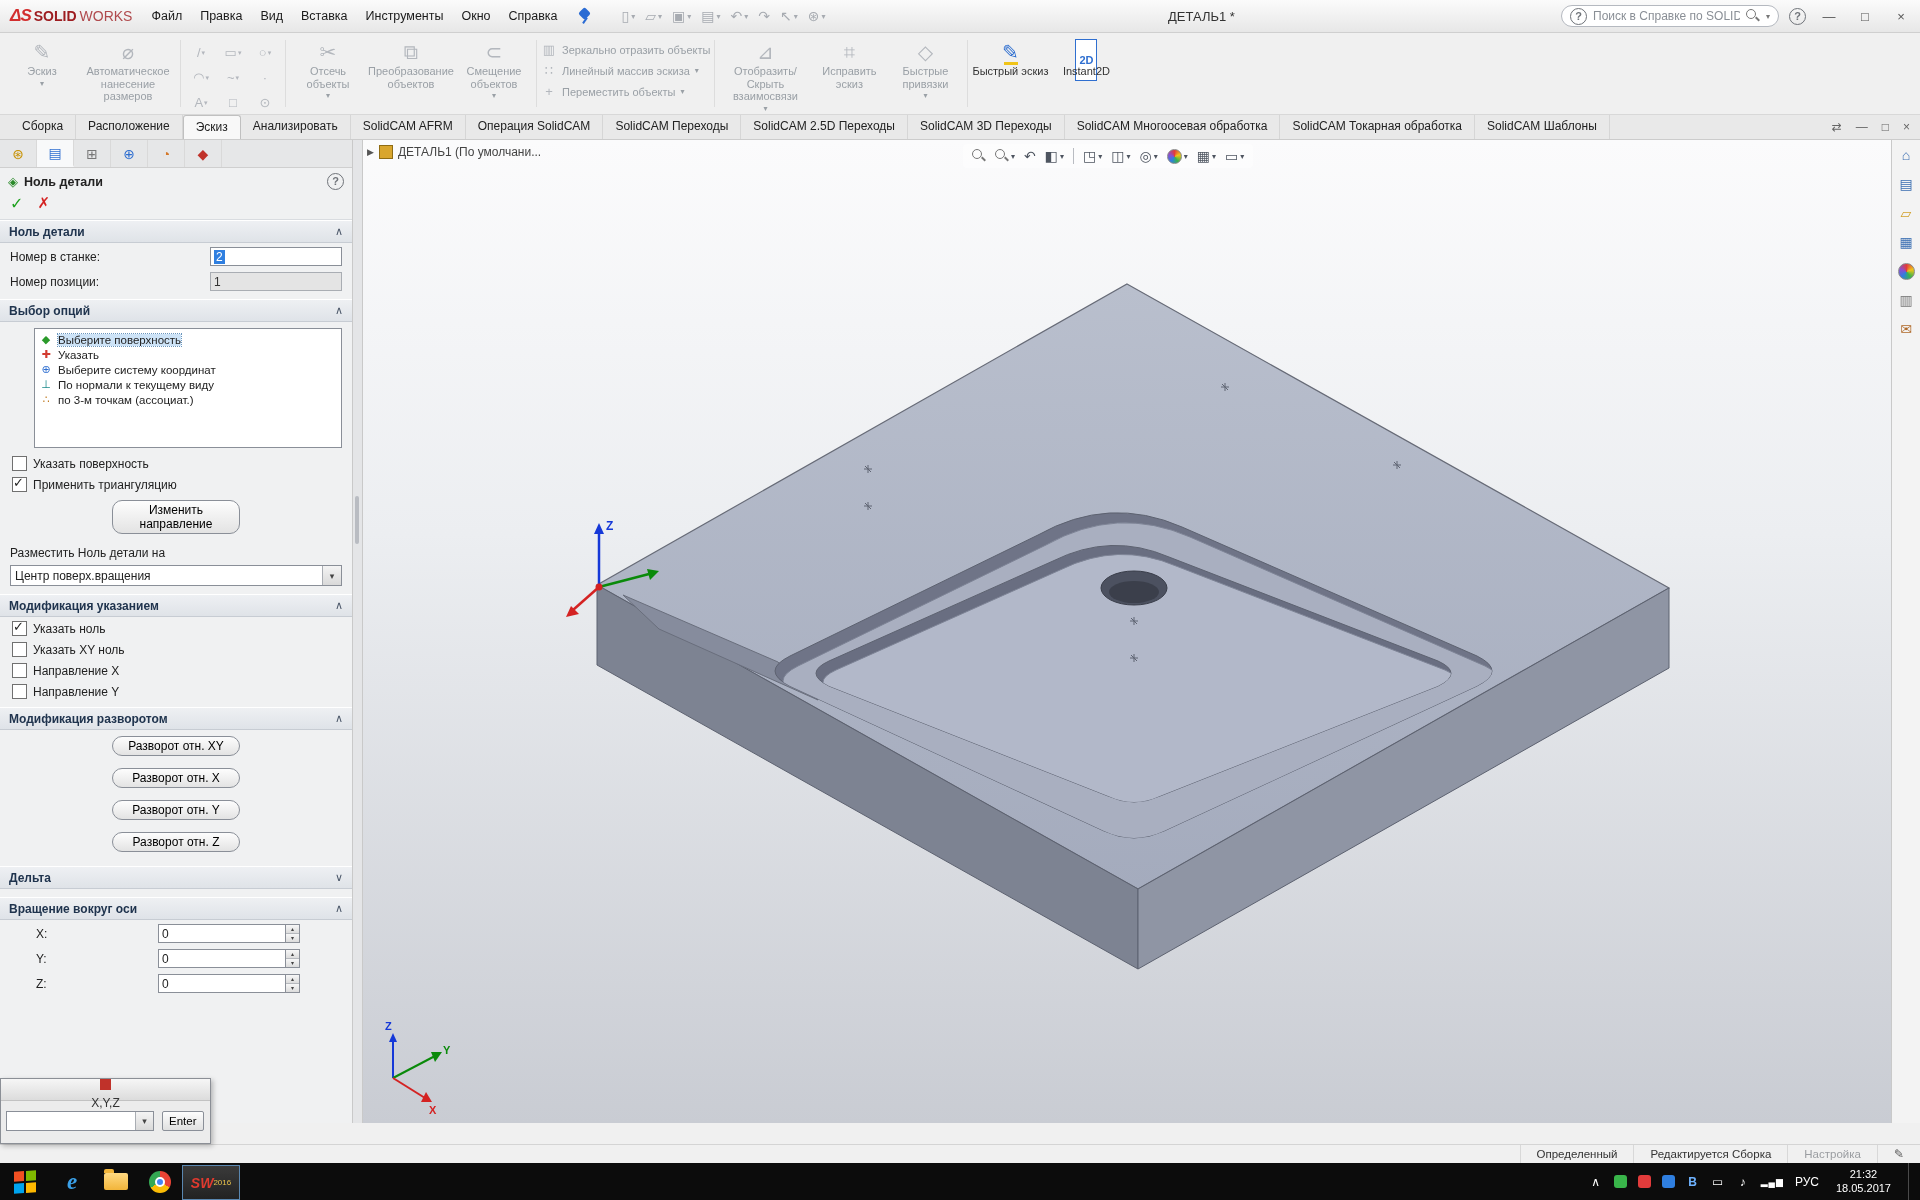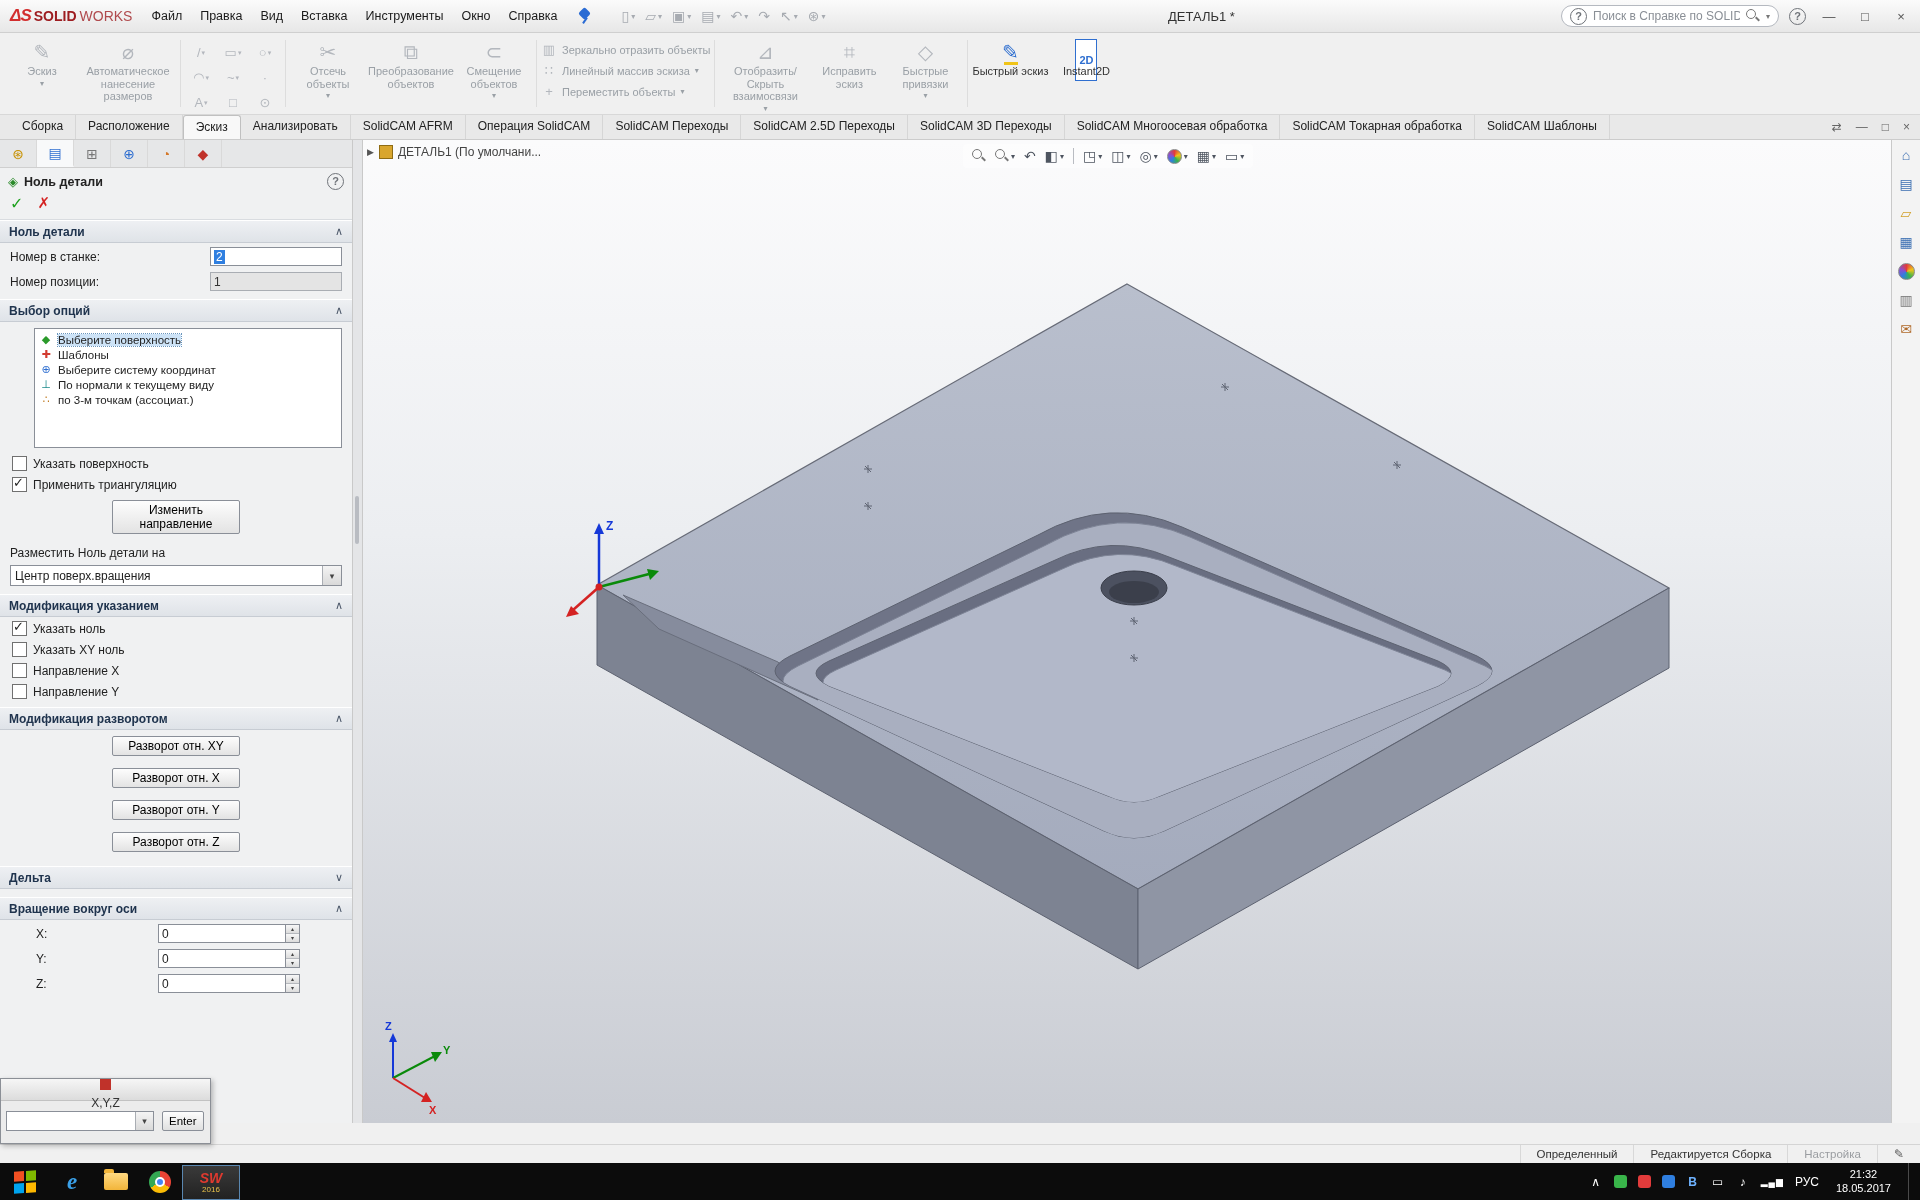--- a/index.html
+++ b/index.html
@@ -78,21 +78,21 @@
            display:flex;align-items:center;font-size:12px;flex:none;}
   .pminput.dis{background:#e4e4e4;border-color:#a9adb3;color:#333;}
   .seltext{background:#2f7fe0;color:#fff;padding:0 2px;}
   .pmlist{margin:6px 10px 4px 34px;border:1px solid #8a8f98;background:#fff;height:112px;padding:3px 2px;overflow:hidden;}
   .pli{display:flex;align-items:center;gap:5px;padding:1px 2px;font-size:11.5px;white-space:nowrap;}
   .pli .ic{width:14px;text-align:center;font-size:11px;flex:none;}
   .pli.selected .tx{background:#cde3f7;outline:1px dotted #6b96bd;}
   .cbrow{display:flex;align-items:flex-end;gap:6px;padding:4px 10px 2px 12px;}
   .cb{width:13px;height:13px;border:1px solid #707070;background:#fff;position:relative;flex:none;}
   .cb.checked::after{content:"✓";position:absolute;left:0px;top:-3px;font-size:13px;color:#222;font-weight:bold;}
-  .pmbtn{display:block;border:1px solid #8a8f98;background:linear-gradient(#fdfdfd,#e3e3e3);border-radius:2px;
+  .pmbtn{display:block;border:1px solid #8a8f98;background:linear-gradient(#fdfdfd,#e3e3e3);border-radius:10px;
          font-size:12px;text-align:center;padding:2px 6px;margin:6px auto;width:128px;}
   .pmlabel{padding:6px 10px 2px 10px;}
   .pmselect{margin:3px 10px 8px 10px;height:21px;border:1px solid #8a8f98;background:#fff;display:flex;align-items:center;box-sizing:border-box;}
   .pmselect .tx{flex:1;padding:0 4px;}
   .pmselect .arrow{width:18px;height:100%;background:linear-gradient(#f4f4f4,#d9d9d9);border-left:1px solid #a9adb3;
                    display:flex;align-items:center;justify-content:center;font-size:9px;color:#444;}
   .spinrow{display:flex;align-items:center;padding:4px 10px 2px 36px;}
   .spinrow .lbl{flex:1;}
   .sgroup{display:flex;align-items:stretch;margin-right:42px;}
   .sgroup .pminput{width:128px;}
@@ -148,21 +148,21 @@
   .winflag span:nth-child(2){background:#7fba00;}
   .winflag span:nth-child(3){background:#00a4ef;}
   .winflag span:nth-child(4){background:#ffb900;}
   .tbapp{width:44px;height:100%;display:flex;align-items:center;justify-content:center;}
   .eicon{font-family:"Liberation Serif",serif;font-style:italic;font-weight:bold;font-size:23px;color:#3aa0e8;}
   .foldericon{width:24px;height:17px;background:linear-gradient(#ffd981,#f2b53a);border-radius:2px;position:relative;}
   .foldericon::before{content:"";position:absolute;top:-4px;left:0;width:10px;height:4px;background:#f2b53a;border-radius:2px 2px 0 0;}
   .chromeicon{width:22px;height:22px;border-radius:50%;background:conic-gradient(#ea4335 0 33%,#fbbc05 33% 66%,#34a853 66% 100%);position:relative;}
   .chromeicon::after{content:"";position:absolute;left:6px;top:6px;width:10px;height:10px;border-radius:50%;background:#4285f4;border:2px solid #fff;box-sizing:border-box;}
   .swbtn{width:56px;height:33px;margin-top:2px;background:linear-gradient(#3a3a3a,#222);border:1px solid #5a87b0;
-         display:flex;flex-direction:column;align-items:center;justify-content:center;line-height:1;}
+         display:flex;flex-direction:row;align-items:center;justify-content:center;line-height:1;}
   .swmark{color:#e03a2f;font-weight:bold;font-style:italic;font-size:14px;}
   .swyear{color:#e8c24a;font-size:8px;margin-top:1px;}
   .tray{margin-left:auto;display:flex;align-items:center;gap:11px;color:#fff;padding-right:2px;height:100%;}
   .trayicon{font-size:12px;text-align:center;min-width:14px;}
   .dot{width:13px;height:13px;border-radius:3px;display:inline-block;}
   .clock{text-align:center;font-size:11px;line-height:1.25;padding:0 6px;}
   .showdesk{width:9px;height:100%;border-left:1px solid #4a4a4a;}
   .netbars{font-size:9px;letter-spacing:1px;}
 </style>
 </head>
@@ -399,21 +399,21 @@
         <span>Выбор опций</span>
           <span class="chev">∧</span>
       </div>
       <div class="pmlist">
         <div class="pli selected">
           <span class="ic" style="color:#2a9a2a">◆</span>
           <span class="tx">Выберите поверхность</span>
         </div>
         <div class="pli">
           <span class="ic" style="color:#d23b2f">✚</span>
-          <span class="tx">Шаблоны</span>
+          <span class="tx">Указать</span>
         </div>
         <div class="pli">
           <span class="ic" style="color:#2f6fd0">⊕</span>
           <span class="tx">Выберите систему координат</span>
         </div>
         <div class="pli">
           <span class="ic" style="color:#1d8b8b">⊥</span>
           <span class="tx">По нормали к текущему виду</span>
         </div>
         <div class="pli">

